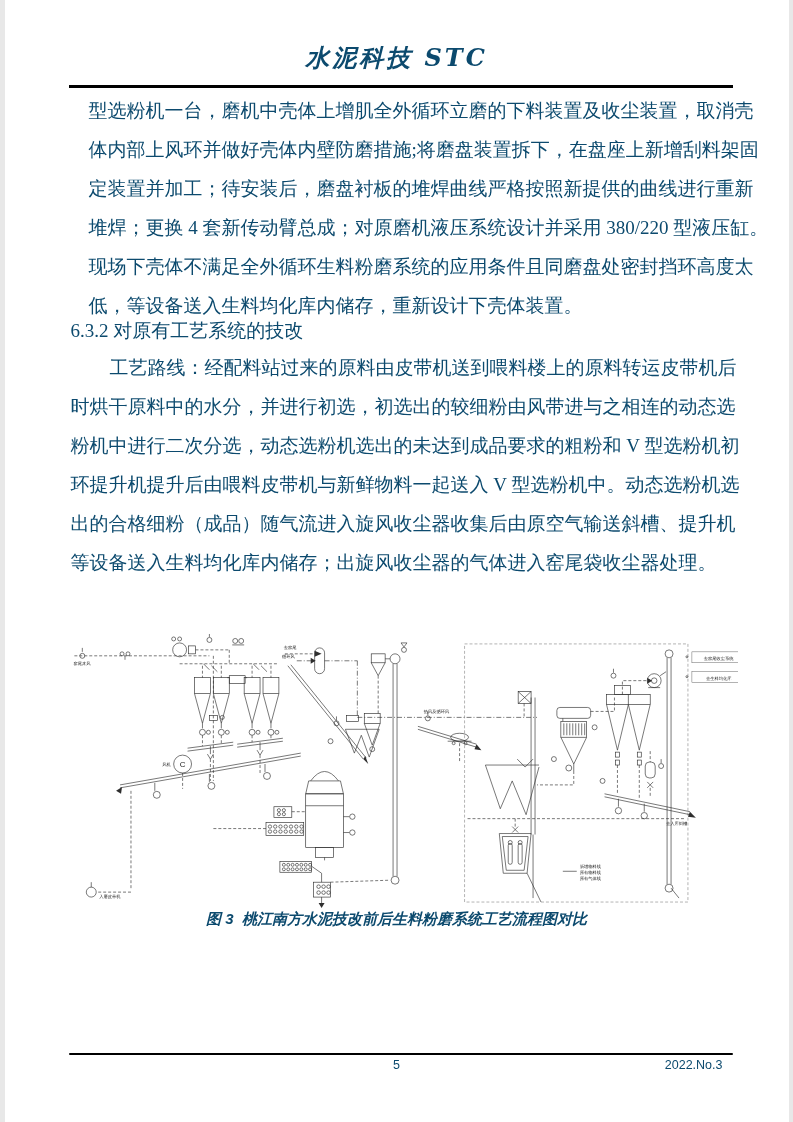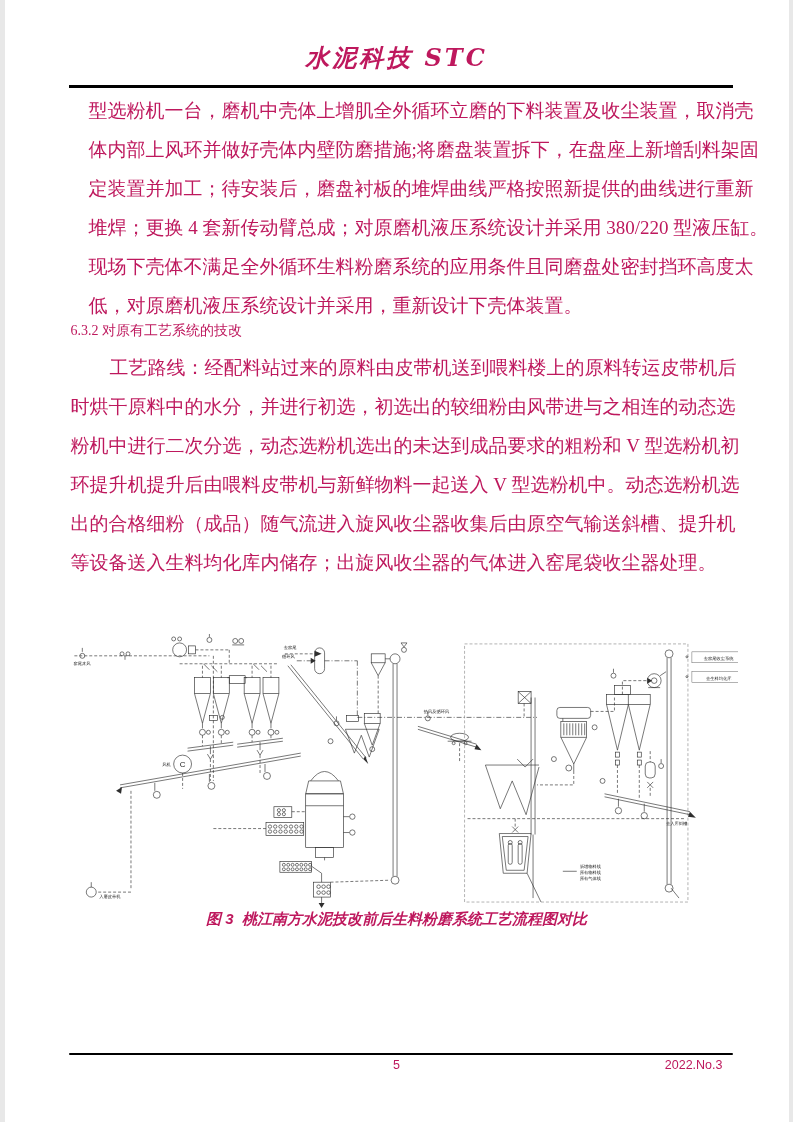--- a/index.html
+++ b/index.html
@@ -1,28 +1,28 @@
 <!DOCTYPE html>
 <html><head>
 <meta charset="utf-8">
 <style>
   html,body{margin:0;padding:0;background:#e8e8e8;}
   .page{position:relative;width:784px;height:1122px;background:#ffffff;margin:0 auto;
-        font-family:"Liberation Serif","DejaVu Serif",serif;color:#be185d;overflow:hidden;}
+        font-family:"Liberation Serif","DejaVu Serif",serif;color:#0c4a6e;overflow:hidden;}
   .title{position:absolute;top:42px;left:0;width:100%;text-align:center;
          font-size:24px;font-style:italic;font-weight:600;letter-spacing:3px;
          font-family:"DejaVu Serif","Liberation Serif",serif;}
   .rule-top{position:absolute;top:85px;left:64px;width:664px;height:3px;background:#000;}
   .textblock{position:absolute;left:66px;width:661px;}
   .pline{height:39px;line-height:39px;font-size:19px;
          text-align:justify;text-align-last:justify;white-space:nowrap;}
   .pline.last{text-align-last:left;}
   .pline.indent{padding-left:39px;}
   .heading{position:absolute;top:315px;left:66px;width:661px;height:32px;
-           line-height:32px;font-size:14px;}
+           line-height:32px;font-size:19px;}
   .figure{position:absolute;left:63px;top:632px;width:670px;height:276px;}
   .caption{position:absolute;top:910px;left:0;width:100%;text-align:center;
            font-family:"Liberation Sans","DejaVu Sans",sans-serif;
            font-weight:bold;font-size:15px;white-space:pre;font-style:italic;}
   .rule-bottom{position:absolute;top:1053px;left:64px;width:664px;height:2px;background:#000;border-radius:1px;}
   .pagenum{position:absolute;top:1058px;left:0;width:100%;text-align:center;
            font-family:"Liberation Sans","DejaVu Sans",sans-serif;font-size:12.5px;}
   .issue{position:absolute;top:1058px;right:66px;
          font-family:"Liberation Sans","DejaVu Sans",sans-serif;font-size:12.5px;margin-left:14px;}
   
@@ -42,21 +42,21 @@
 
   <div class="title">水泥科技  STC</div>
   <div class="rule-top"></div>
 
   <div class="textblock" style="top:91px;margin-left:18px;">
     <div class="pline">型选粉机一台，磨机中壳体上增肌全外循环立磨的下料装置及收尘装置，取消壳</div>
     <div class="pline">体内部上风环并做好壳体内壁防磨措施;将磨盘装置拆下，在盘座上新增刮料架固</div>
     <div class="pline">定装置并加工；待安装后，磨盘衬板的堆焊曲线严格按照新提供的曲线进行重新</div>
     <div class="pline">堆焊；更换 4 套新传动臂总成；对原磨机液压系统设计并采用 380/220 型液压缸。</div>
     <div class="pline">现场下壳体不满足全外循环生料粉磨系统的应用条件且同磨盘处密封挡环高度太</div>
-    <div class="pline last">低，对原磨机液压系统设计并采用，重新设计下壳体装置。</div>
+    <div class="pline last">低，等设备送入生料均化库内储存，重新设计下壳体装置。</div>
   </div>
 
   <div class="heading">6.3.2 对原有工艺系统的技改</div>
 
   <div class="textblock" style="top:348px;">
     <div class="pline indent">工艺路线：经配料站过来的原料由皮带机送到喂料楼上的原料转运皮带机后</div>
     <div class="pline">时烘干原料中的水分，并进行初选，初选出的较细粉由风带进与之相连的动态选</div>
     <div class="pline">粉机中进行二次分选，动态选粉机选出的未达到成品要求的粗粉和 V 型选粉机初</div>
     <div class="pline">环提升机提升后由喂料皮带机与新鲜物料一起送入 V 型选粉机中。动态选粉机选</div>
     <div class="pline">出的合格细粉（成品）随气流进入旋风收尘器收集后由原空气输送斜槽、提升机</div>

